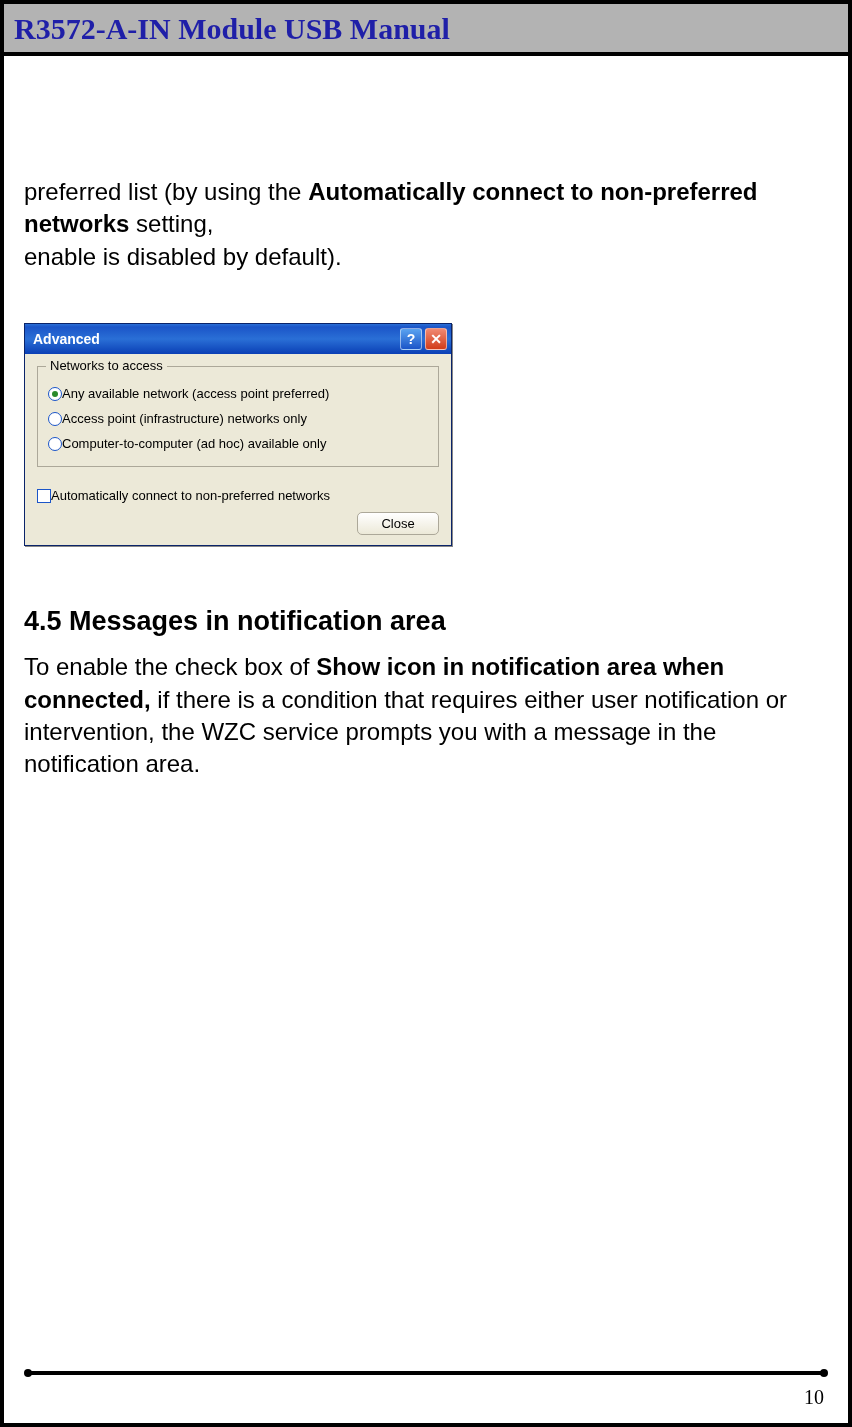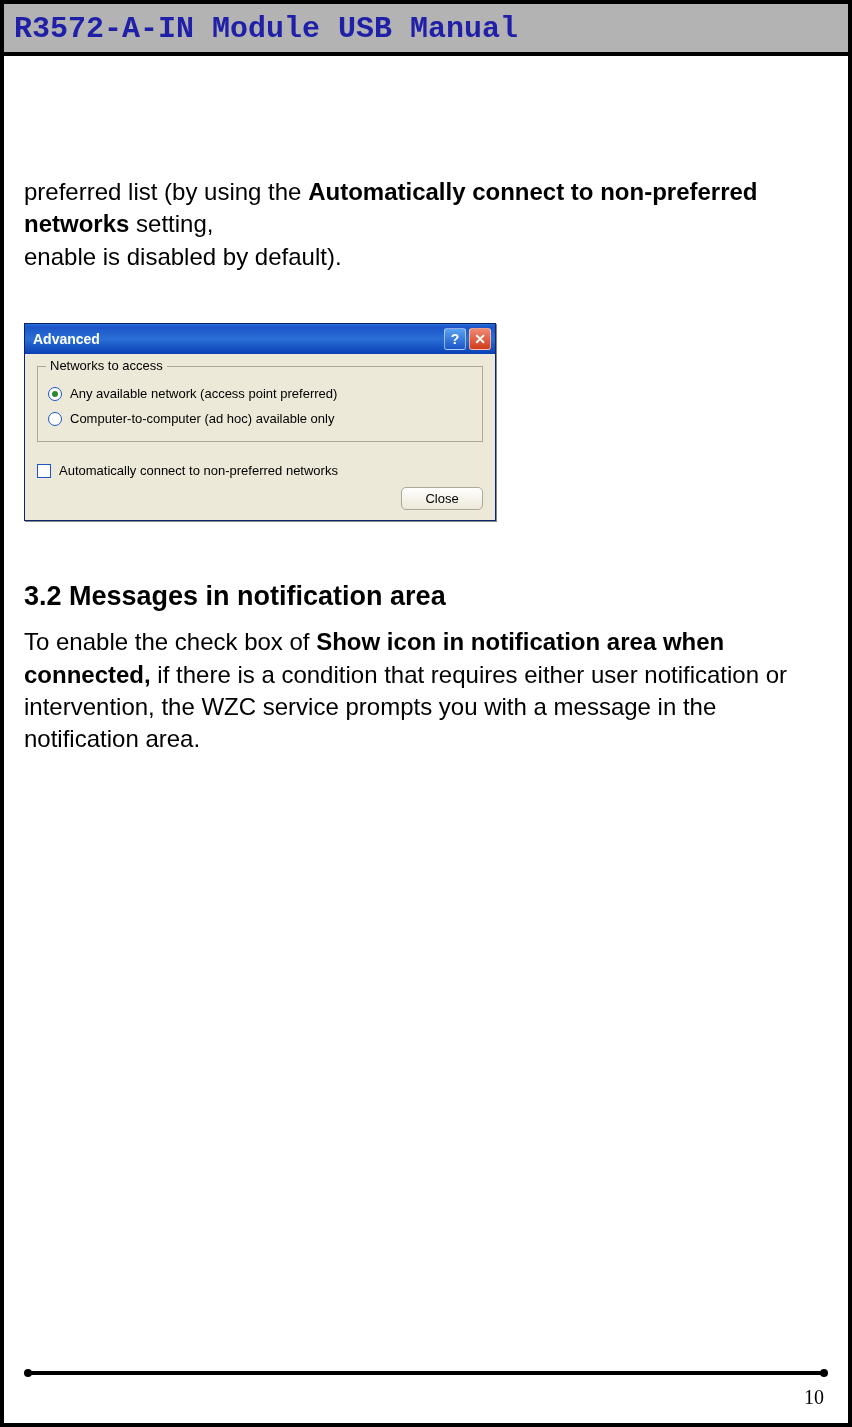--- a/index.html
+++ b/index.html
@@ -10,39 +10,39 @@
     position: relative;
     background: #fff;
   }
   .header-bar {
     background: #b3b3b3;
     color: #1f1fa8;
     font-size: 30px;
     font-weight: bold;
     padding: 8px 4px 6px 10px;
     border-bottom: 4px solid #000;
-    font-family: Liberation Mono, monospace;
+    font-family: Liberation Serif, serif;
   }
   .body-area {
     padding: 120px 32px 0 20px;
   }
   .para {
     font-size: 24px;
     line-height: 1.35;
     color: #000;
   }
   .bold { font-weight: bold; }
   .dialog-wrap {
     margin-top: 50px;
     margin-left: 0;
   }
 
   
   .xp-dialog {
-    width: 472px;
+    width: 428px;
     border: 1px solid #0a246a;
     background: #ece9d8;
     font-family: Tahoma, Arial, sans-serif;
     font-size: 13px;
     color: #000;
     box-shadow: 1px 1px 0 #888;
   }
   .xp-titlebar {
     height: 30px;
     background: linear-gradient(to bottom, #2a6fd6 0%, #1b55c8 10%, #2a6fd6 50%, #0a3fb5 100%);
@@ -81,21 +81,20 @@
   .groupbox-legend {
     position: absolute;
     top: -9px; left: 8px;
     background: #ece9d8;
     padding: 0 4px;
     font-size: 13px;
     text-align: center;
   }
   .radio-row, .check-row {
     display: flex; align-items: center;
-    gap: 8px;
     padding: 5px 0;
     font-size: 13px;
   }
   .radio {
     width: 14px; height: 14px;
     border: 1px solid #1b55c8;
     border-radius: 50%;
     background: #fff;
     display: flex; align-items: center; justify-content: center;
   }
@@ -191,39 +190,43 @@
         <div class="xp-body">
           <div class="groupbox">
             <div class="groupbox-legend">Networks to access</div>
 
             <div class="radio-row">
               <div class="radio checked"></div>
               <span>Any available network (access point preferred)</span>
             </div>
             <div class="radio-row">
               <div class="radio"></div>
+              <span>Access point (infrastructure) networks only</span>
+            </div>
+            <div class="radio-row">
+              <div class="radio"></div>
               <span>Computer-to-computer (ad hoc) available only</span>
             </div>
           </div>
 
           <div class="check-row">
             <div class="checkbox"></div>
             <span>Automatically connect to non-preferred networks</span>
           </div>
 
           <div class="xp-button-row">
             <div class="xp-button">
               <span>Close</span>
             </div>
           </div>
         </div>
       </div>
     </div>
 
-    <h2 class="section-heading">3.2 Messages in notification area</h2>
+    <h2 class="section-heading">4.5 Messages in notification area</h2>
 
     <p class="para">
       <span>To enable the check box of </span><span class="bold">Show icon in notification area when connected,</span><span> if there is a condition that requires either user notification or intervention, the WZC service prompts you with a message in the notification area.</span>
     </p>
 
   </div>
 
   <div class="footer-dot-l"></div>
   <div class="footer-rule"></div>
   <div class="footer-dot-r"></div>

